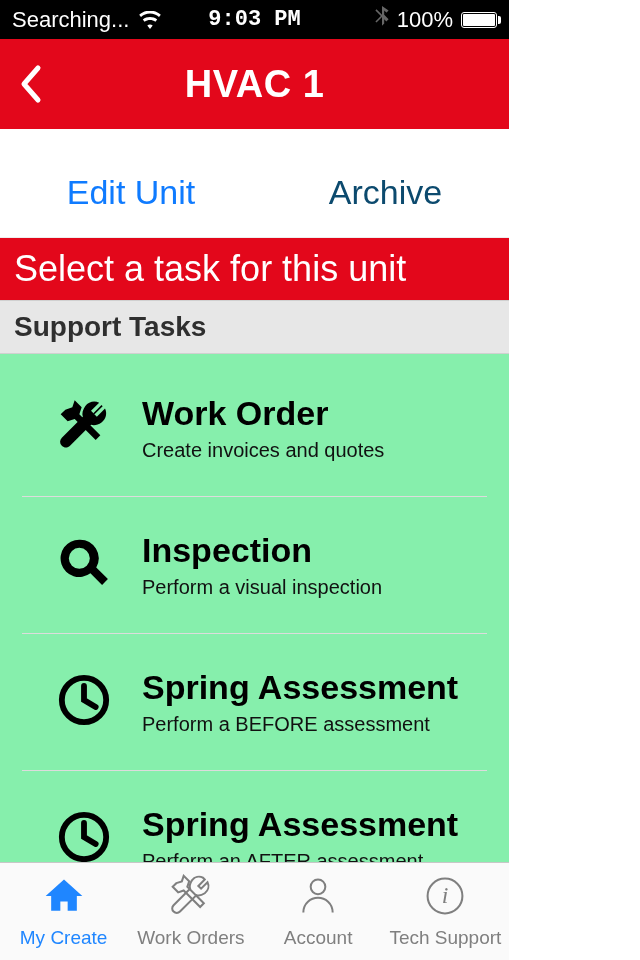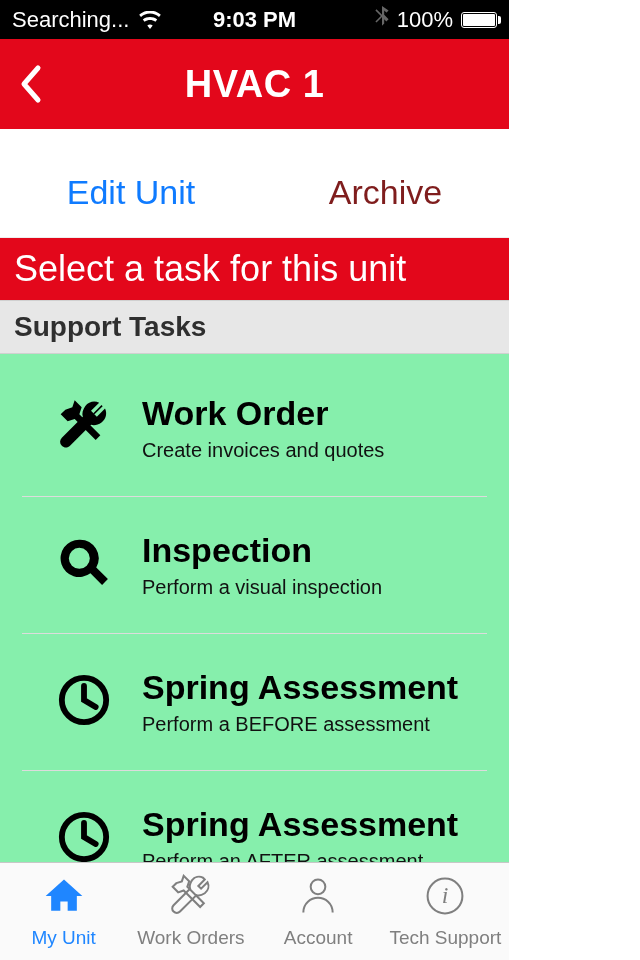--- a/index.html
+++ b/index.html
@@ -2,39 +2,39 @@
 <html><head>
 <meta charset="utf-8">
 <style>
   * { box-sizing: border-box; margin: 0; padding: 0; }
   html, body { width: 640px; height: 960px; font-family: -apple-system, "Helvetica Neue", Helvetica, Arial, sans-serif; overflow: hidden; background:#fff; }
   .screen { width: 509px; height: 960px; display:flex; flex-direction:column; }
 
   
   .status-bar { height:40px; background:#000; color:#fff; display:flex; align-items:center; justify-content:space-between; padding:0 12px; font-size:22px; }
   .status-left { display:flex; align-items:center; gap:10px;}
-  .status-center { position:absolute; left:0; right:0; text-align:center; font-weight:600; font-size:22px;}
+  .status-center { position:absolute; left:0; right:0; text-align:center; font-weight:600; font-size:22px;font-family:Liberation Mono, monospace;}
   .status-right { display:flex; align-items:center; gap:8px;}
   .wifi-icon svg { display:block; }
   .battery { display:flex; align-items:center; gap:4px;}
   .battery-body { width:36px; height:16px; border:1.5px solid #fff; border-radius:3px; position:relative;}
   .battery-body::after { content:""; position:absolute; right:-5px; top:3px; width:3px; height:8px; background:#fff; border-radius:0 2px 2px 0;}
   .battery-fill { position:absolute; left:1px; top:1px; bottom:1px; right:1px; background:#fff; border-radius:1px;}
   .bt-icon { opacity:0.4; }
 
   
   .nav-header { height:92px; background:#e3071b; display:flex; align-items:center; position:relative; }
   .nav-back { width:60px; height:100%; display:flex; align-items:center; justify-content:center; color:#fff; font-size:46px; font-weight:300;}
   .nav-title { position:absolute; left:0; right:0; text-align:center; color:#fff; font-size:38px; font-weight:700; letter-spacing:0.5px;}
 
   
   .action-row { height:90px; background:#fff; display:flex; align-items:center; justify-content:space-around; border-bottom:1px solid #eee;margin-top:20px;}
   .action-btn { font-size:34px; font-weight:400; }
   .action-edit { color:#0f7bff; }
-  .action-archive { color:#7f1d1d; }
+  .action-archive { color:#0c4a6e; }
 
   
   .banner { background:#e3071b; color:#fff; font-size:36px; padding:10px 14px; }
 
   
   .section-header { background:#e7e7e7; color:#2f2f2f; font-size:28px; font-weight:700; padding:10px 14px; border-top:1px solid #d0d0d0; border-bottom:1px solid #d0d0d0;}
 
   
   .list { flex:1 1 auto; overflow:hidden; background:#86efac; }
   .row { display:flex; align-items:flex-start; gap:26px; padding:34px 22px 34px 30px; border-bottom:1px solid #dcdcdc; margin:0 22px; }
@@ -157,21 +157,21 @@
 
   </div>
 
   <div class="tab-bar">
     <div class="tab active">
       <span>
         <svg viewBox="0 0 48 48" fill="#1f86ff">
             <path d="M24 6L4 24h6v16h10V30h8v10h10V24h6z"></path>
           </svg>
       </span>
-      <span class="label">My Unit</span>
+      <span class="label">My Create</span>
     </div>
     <div class="tab">
       <span>
         <svg viewBox="0 0 48 48" fill="none" stroke="#7f7f7f" stroke-width="2.2">
             <path d="M39 6l-7 7 3 3 7-7c2 4 1 9-3 12-3 2-6 3-9 2L12 41c-2 2-5 2-7 0s-2-5 0-7l18-18c-1-3 0-6 2-9 3-4 8-5 12-3z"></path>
             <path d="M8 10l6-2 2-6 6 6-2 6 18 18-4 4L16 18l-6 2-6-6z"></path>
           </svg>
       </span>
       <span class="label">Work Orders</span>
     </div>

